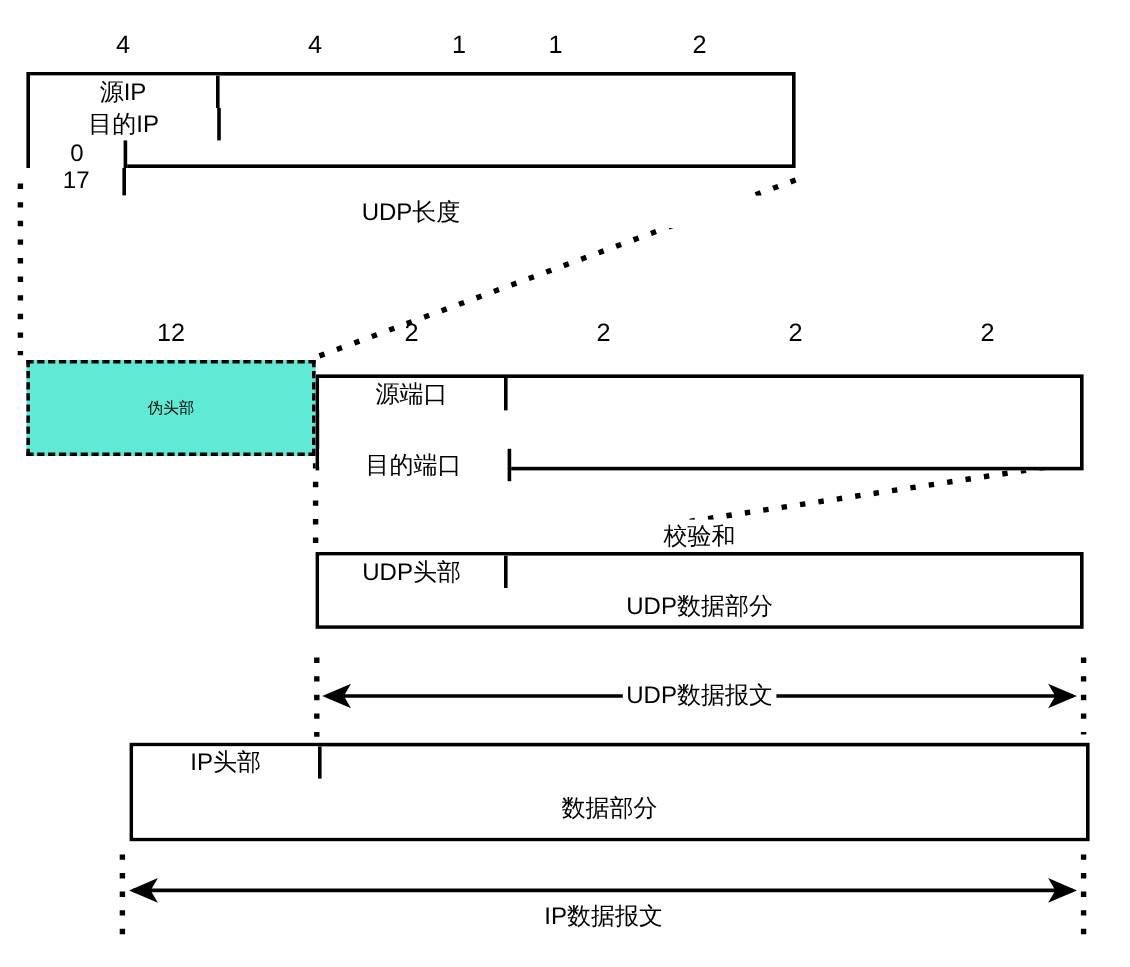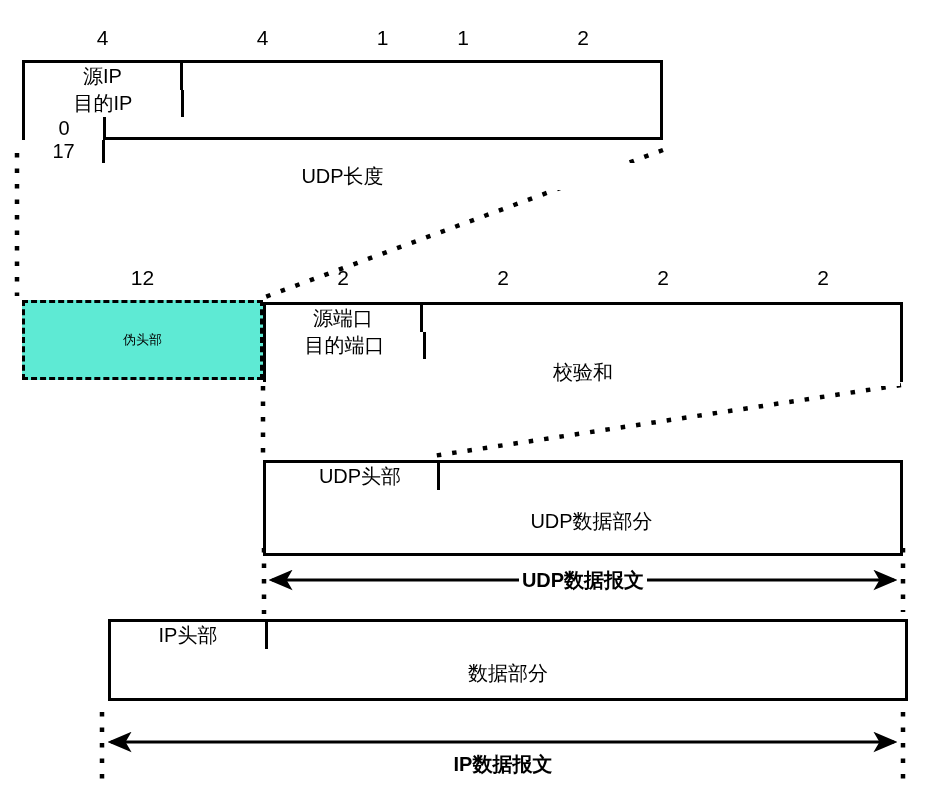--- a/index.html
+++ b/index.html
@@ -19,21 +19,21 @@
   }
   .cell:last-child{border-right:none;flex:1;}
   .dashedbox{
     position:absolute;border:3px dashed #000;box-sizing:border-box;
     display:flex;align-items:center;justify-content:center;
     font-size:13px;background:#5eead4;
   }
   .spanlabel{
     position:absolute;text-align:center;font-size:20px;line-height:24px;
   }
-  .spanlabel b{font-weight:700;background:#fff;padding:0 3px;}
+  .spanlabel b{font-weight:400;background:#fff;padding:0 3px;}
 </style>
 </head>
 <body>
 
 <div class="stage">
 
   <svg class="overlay" viewBox="0 0 942 806">
     <defs>
       <marker id="ah" viewBox="0 0 14 12" refX="12" refY="6" markerWidth="8" markerHeight="7" orient="auto-start-reverse">
         <path d="M0,0 L14,6 L0,12 L3.5,6 Z" fill="#000"></path>
@@ -74,27 +74,27 @@
   <div class="sizes" style="left:22px;top:266px;width:881px;">
     <span style="width:241px;">12</span>
     <span style="width:160px;">2</span>
     <span style="width:160px;">2</span>
     <span style="width:160px;">2</span>
     <span style="width:160px;">2</span>
   </div>
 
   <div class="dashedbox" style="left:22px;top:300px;width:241px;height:80px;">伪头部</div>
 
-  <div class="boxrow" style="left:263px;top:302px;width:640px;height:80px;">
+  <div class="boxrow" style="left:263px;top:312px;width:640px;height:80px;gap:32px;">
     <div class="cell" style="width:157px;">源端口</div>
     <div class="cell" style="width:160px;">目的端口</div>
     <div class="cell">校验和</div>
   </div>
 
-  <div class="boxrow" style="left:263px;top:460px;width:640px;height:96px;padding-left:17px;">
+  <div class="boxrow" style="left:263px;top:460px;width:640px;height:64px;">
     <div class="cell" style="width:157px;">UDP头部</div>
     <div class="cell">UDP数据部分</div>
   </div>
 
   <div class="spanlabel" style="left:263px;top:568px;width:640px;">
     <b>UDP数据报文</b>
   </div>
 
   <div class="boxrow" style="left:108px;top:619px;width:800px;height:82px;">
     <div class="cell" style="width:157px;">IP头部</div>

